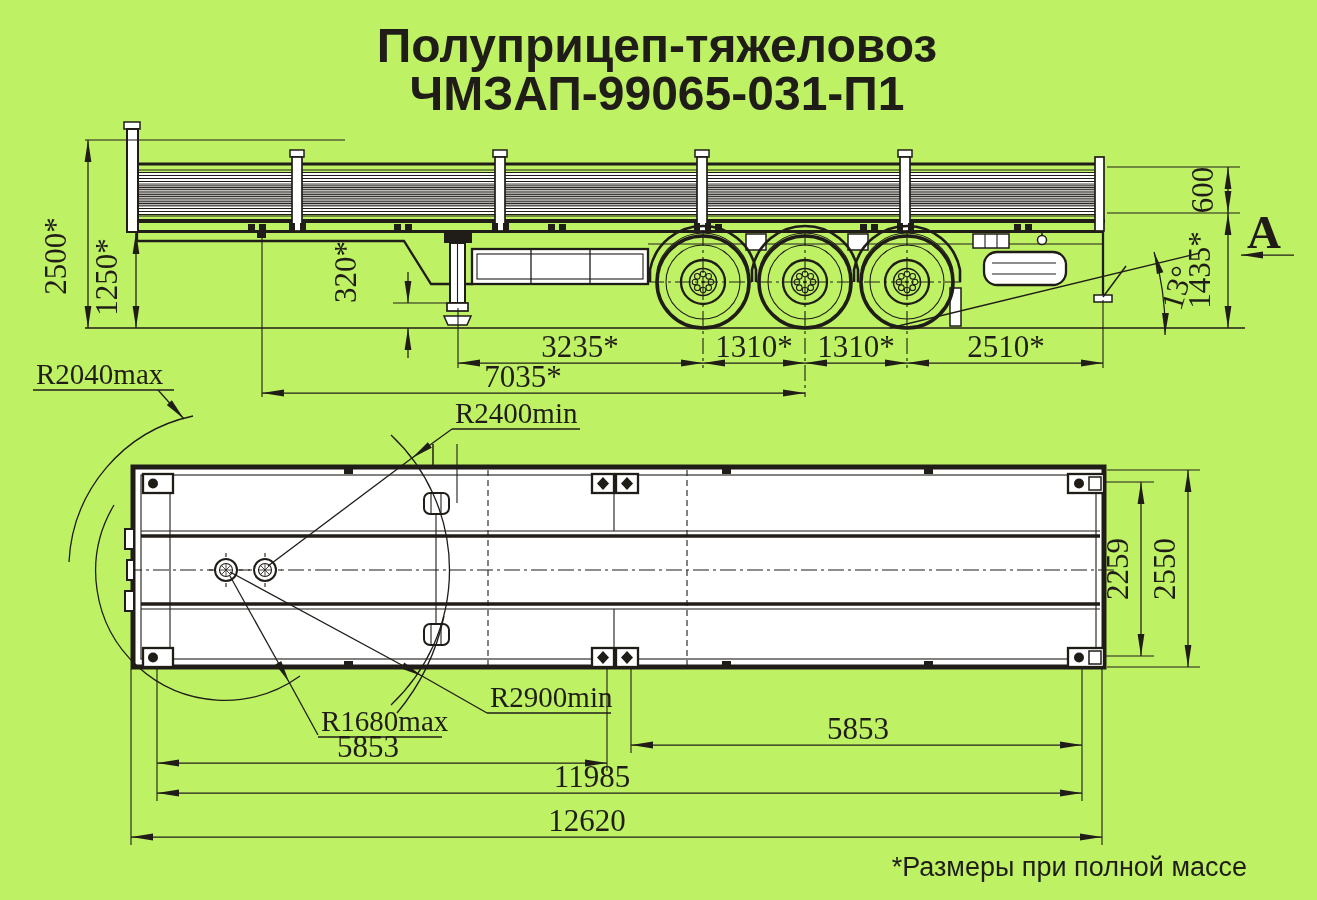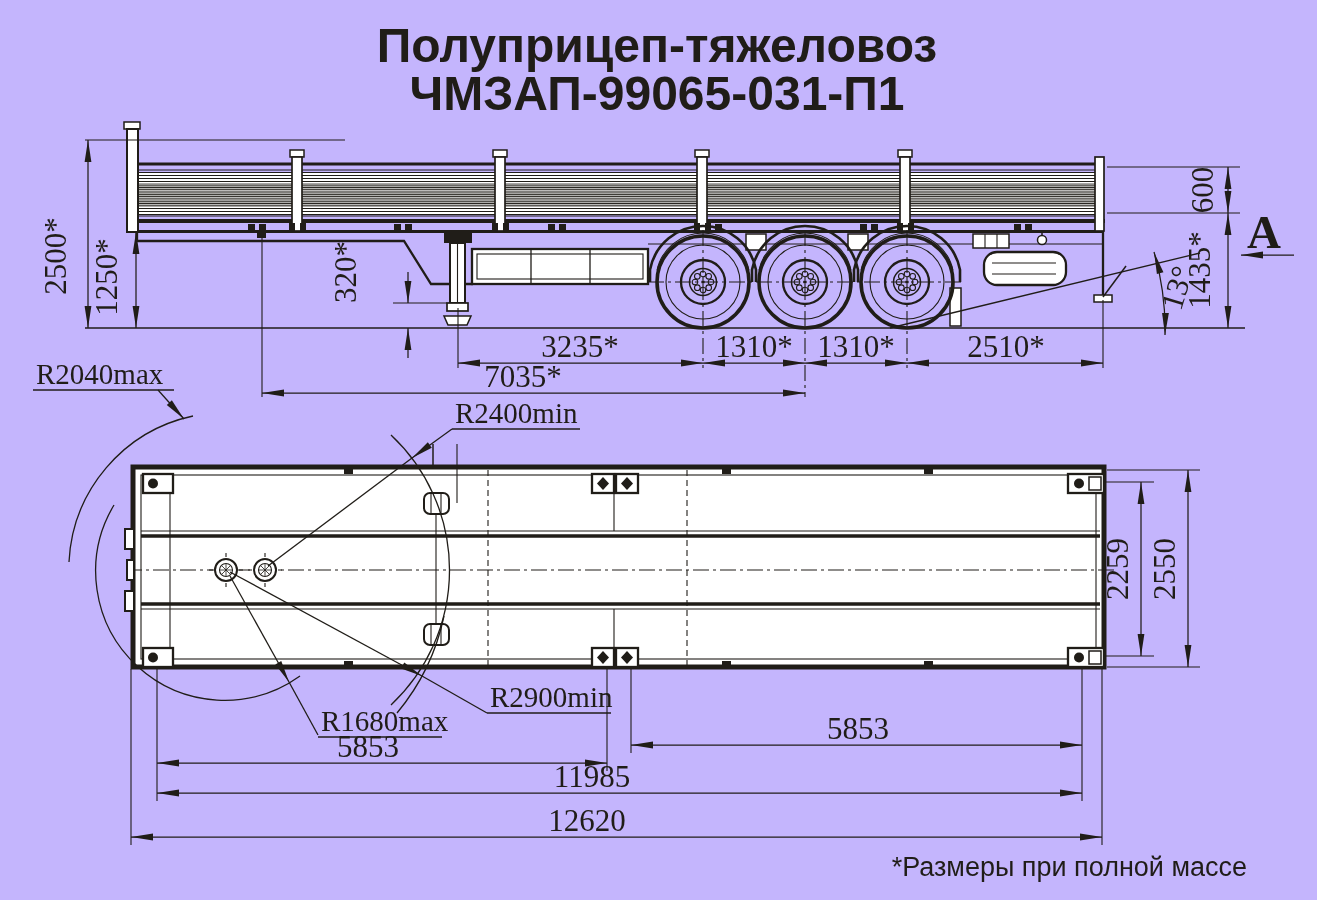--- a/index.html
+++ b/index.html
@@ -1,16 +1,16 @@
 <!DOCTYPE html>
 <html><head>
 <meta charset="utf-8">
 <style>
   html,body{margin:0;padding:0;background:#ffffff;}
-  .page{position:relative;width:1317px;height:900px;background:#c4b5fd;overflow:hidden;}
+  .page{position:relative;width:1317px;height:900px;background:#bef264;overflow:hidden;}
   svg{display:block;}
   
   .ln{stroke:#201d18;fill:none;}
   .s08{stroke-width:.8}.s1{stroke-width:1.1}.s12{stroke-width:1.3}.s14{stroke-width:1.5}
   .s16{stroke-width:1.7}.s2{stroke-width:2}.s22{stroke-width:2.3}.s25{stroke-width:2.6}
   .s3{stroke-width:3}.s35{stroke-width:3.6}.s5{stroke-width:5}
   .fillink{fill:#201d18;stroke:none;}
   .wht{fill:#ffffff;}
   .dashdot{stroke-dasharray:16 4 3 4;}
   .dashed{stroke-dasharray:6 4;}

